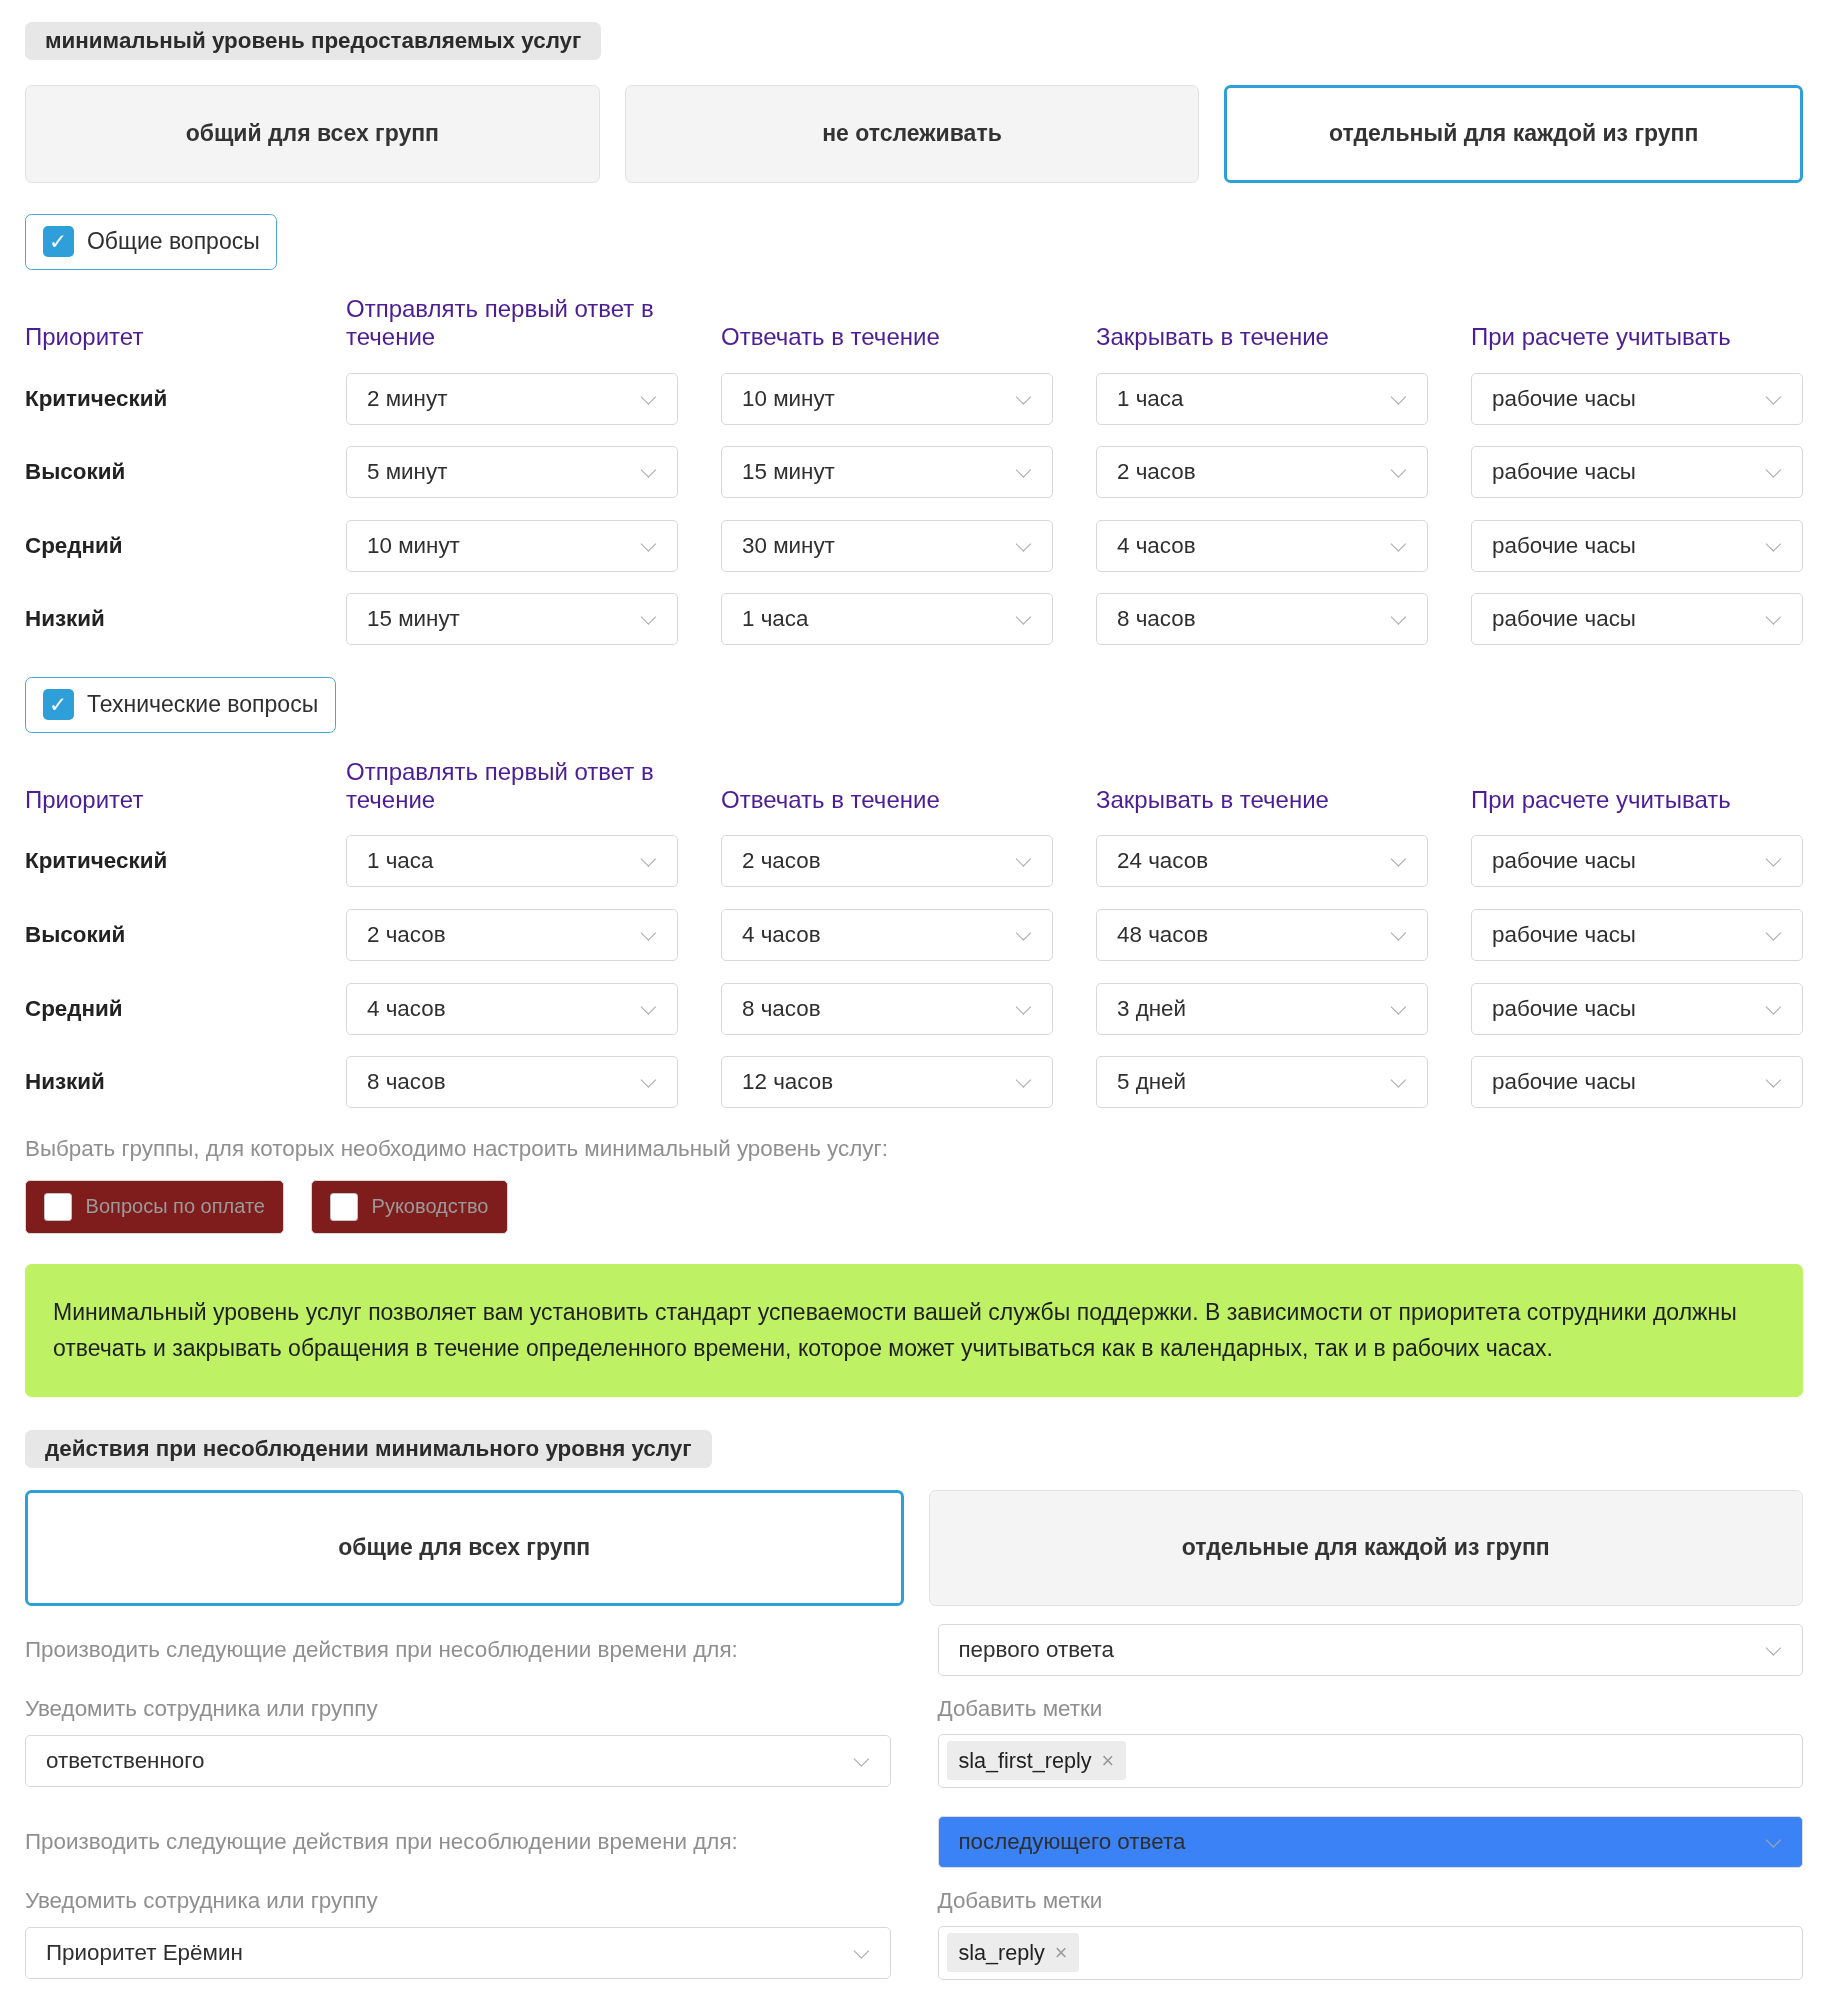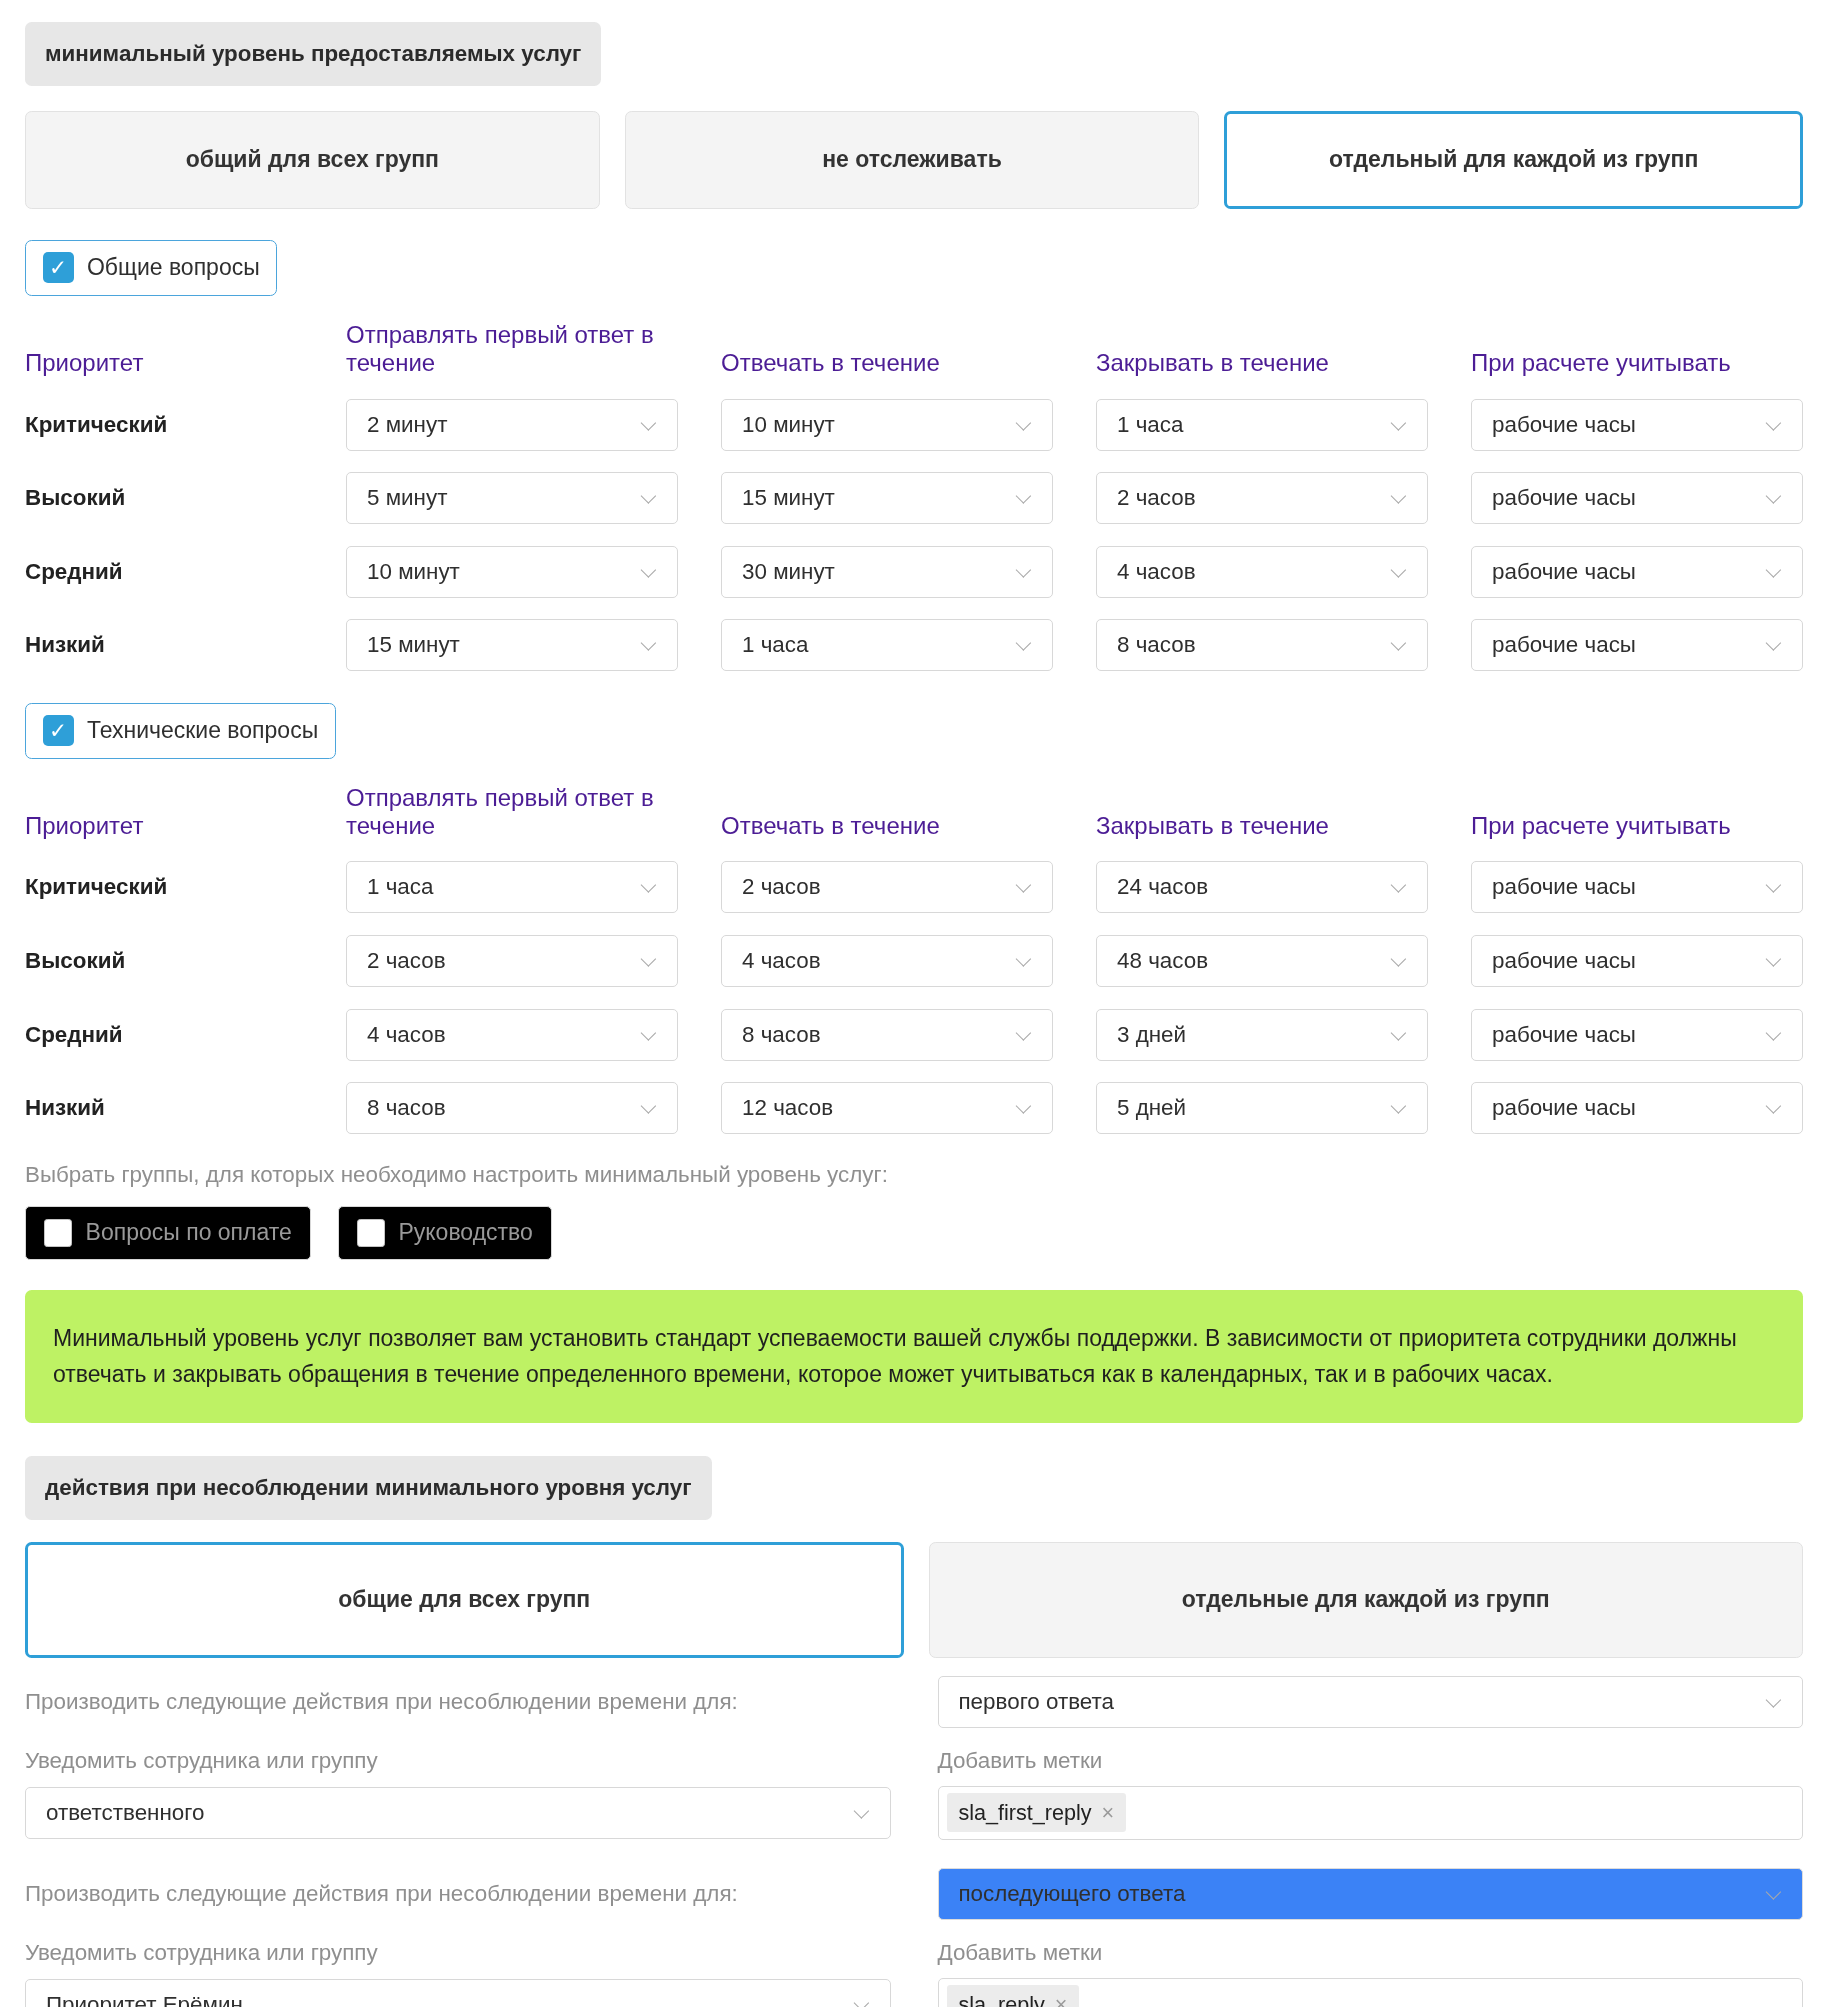--- a/index.html
+++ b/index.html
@@ -7,21 +7,21 @@
   body {
     width:1828px; min-height:2007px;
     font-family:"Liberation Sans","DejaVu Sans",sans-serif;
     color:#2f2f2f;
   }
   .page { padding:21.6px 25px 25px 25px; }
 
   
   .badge {
     display:inline-block; background:#e7e7e7; border-radius:6.6px;
-    padding:19px 20px; font-size:22.4px; font-weight:bold; color:#2b2b2b;
+    padding:6px 20px; font-size:22.4px; font-weight:bold; color:#2b2b2b;
   }
 
   
   .tabs { display:flex; gap:25px; margin:25px 0 28px 0; }
   .tab {
     flex:1; height:98px; display:flex; align-items:center; justify-content:center;
     background:#f4f4f4; border:0.8px solid #e2e2e2; border-radius:6.6px;
     font-size:23px; font-weight:bold; color:#333; cursor:pointer;
   }
   .tab.selected { background:#fff; border:3.3px solid #2e9fd8; }
@@ -36,22 +36,22 @@
     margin:3.3px 0 6.6px 0;
   }
   .cb {
     width:31px; height:31px; background:#2e9fd8; border-radius:5px;
     display:flex; align-items:center; justify-content:center; flex:0 0 auto;
   }
   .cb .tick { color:#fff; font-size:21.6px; font-weight:bold; line-height:1; }
 
   .chip-gray {
     display:inline-flex; align-items:center; gap:13.3px;
-    background:#000000; border:0.8px solid #d7d7d7; border-radius:5px;
-    padding:11.6px 18.3px; font-size:23px; color:#9a9a9a; cursor:pointer; margin-right:23px;
+    background:#7f1d1d; border:0.8px solid #d7d7d7; border-radius:5px;
+    padding:11.6px 18.3px; font-size:20px; color:#9a9a9a; cursor:pointer; margin-right:23px;
   }
   .cb-empty {
     width:28px; height:28px; background:#fff; border:0.8px solid #c4c4c4;
     border-radius:3.3px; flex:0 0 auto;
   }
 
   
   .sla-grid {
     display:grid; grid-template-columns:278px 1fr 1fr 1fr 1fr;
     column-gap:43px; row-gap:21.6px; margin:18.3px 0 28px 0; align-items:center;

